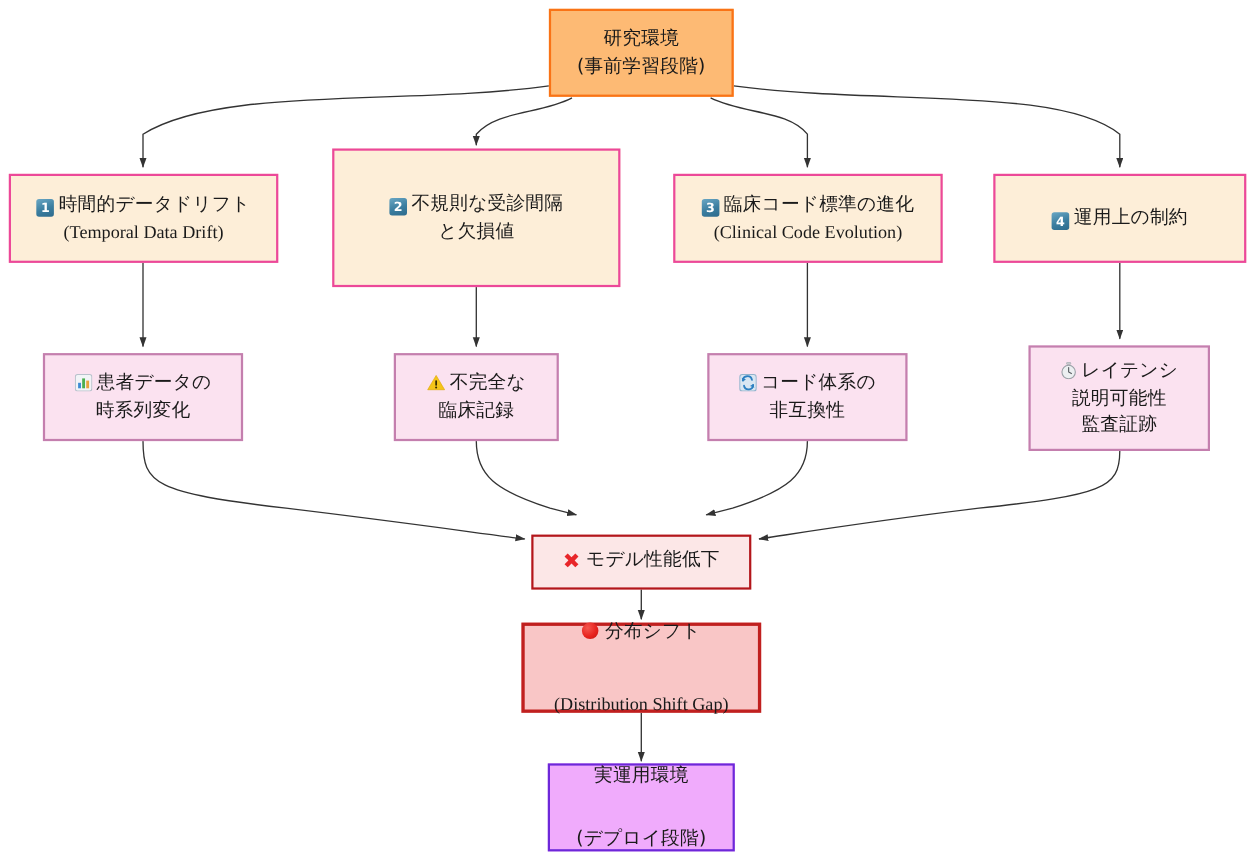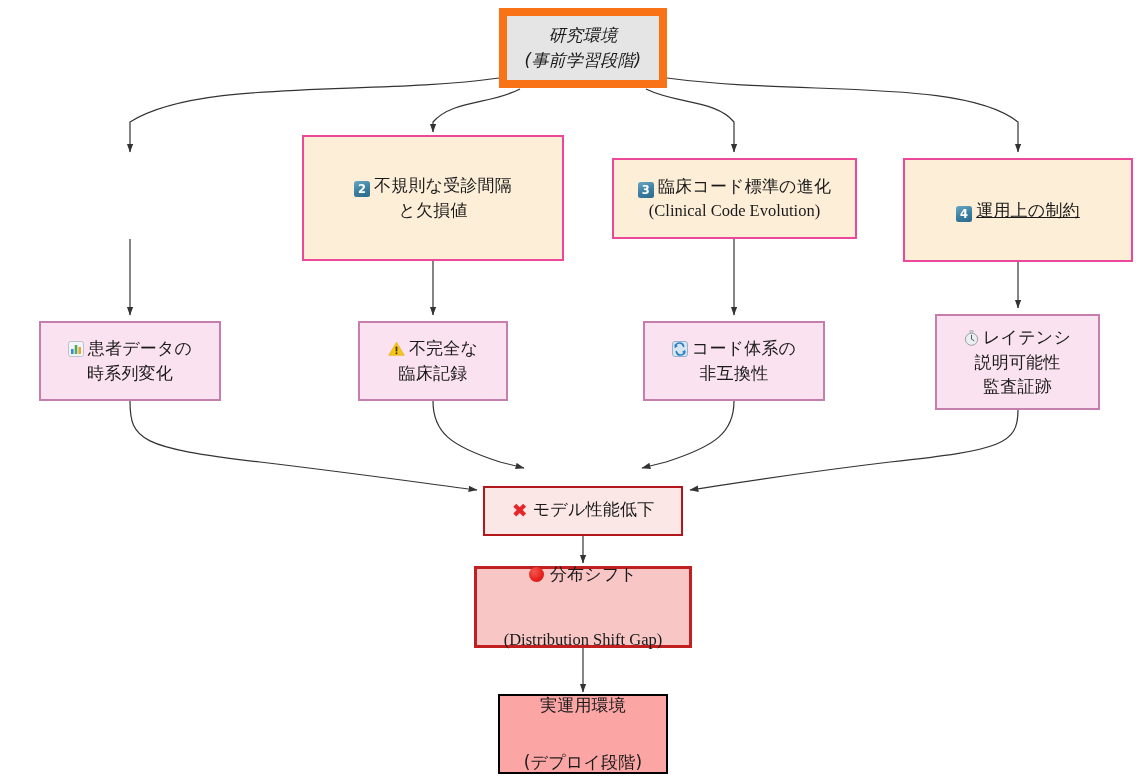--- a/index.html
+++ b/index.html
@@ -47,44 +47,43 @@
     font-family: "DejaVu Sans", "Liberation Sans", sans-serif;
     font-size: 17px;
     letter-spacing: 0.2px;
   }
   .en {
     font-family: "Liberation Serif", "DejaVu Serif", serif;
     font-size: 16.5px;
   }
   
   .n-research {
-    background: #e5e5e5;
-    border: 8px solid #f97316;
-    font-style: italic;
+    background: #fdba74;
+    border: 2px solid #f97316;
   }
   .n-challenge {
     background: #fdeed8;
     border: 2px solid #ec4899;
   }
   .n-impact {
     background: #fbe2f0;
     border: 2px solid #c47fae;
   }
   .n-failure {
     background: #fce7e7;
     border: 2.5px solid #b3161b;
   }
   .n-gap {
     background: #f9c6c6;
     border: 3px solid #c0201f;
     gap: 42px;
   }
   .n-deploy {
-    background: #fca5a5;
-    border: 2px solid #000000;
+    background: #f0abfc;
+    border: 2px solid #6d28d9;
     gap: 32px;
   }
   
   .badge {
     display: inline-block;
     vertical-align: -2px;
     width: 16px;
     height: 16px;
     border-radius: 2.5px;
     background: linear-gradient(160deg, #6aa7c4 0%, #3b7ea0 55%, #2d6a8c 100%);
@@ -151,36 +150,42 @@
       <path d="M 583,516 L 583,563"></path>
       <path d="M 583,648 L 583,692"></path>
     </g>
   </svg>
 
   <div class="node n-research" style="left:499px; top:8px; width:168px; height:80px;">
     <span class="ln jp">研究環境</span>
     <span class="ln jp">(事前学習段階)</span>
   </div>
 
+  <div class="node n-challenge" style="left:8px; top:158px; width:245px; height:81px;">
+    <span class="ln jp">
+      <span class="badge">1</span><span>時間的データドリフト</span>
+    </span>
+    <span class="ln en">(Temporal Data Drift)</span>
+  </div>
 
   <div class="node n-challenge" style="left:302px; top:135px; width:262px; height:126px; padding:0 14px;">
     <span class="ln jp">
       <span class="badge">2</span><span>不規則な受診間隔</span>
     </span>
     <span class="ln jp">と欠損値</span>
   </div>
 
   <div class="node n-challenge" style="left:612px; top:158px; width:245px; height:81px;">
     <span class="ln jp">
       <span class="badge">3</span><span>臨床コード標準の進化</span>
     </span>
     <span class="ln en">(Clinical Code Evolution)</span>
   </div>
 
-  <div class="node n-challenge" style="left:903px; top:158px; width:230px; height:104px;text-decoration:underline;">
+  <div class="node n-challenge" style="left:903px; top:158px; width:230px; height:81px;">
     <span class="ln jp">
       <span class="badge">4</span><span>運用上の制約</span>
     </span>
   </div>
 
   <div class="node n-impact" style="left:358px; top:321px; width:150px; height:80px;">
     <span class="ln jp">
       <span class="ico">
         <svg width="17" height="16" viewBox="0 0 17 16">
           <path d="M8.5 1.3 L16.2 14.3 L0.8 14.3 Z" fill="#f5c518" stroke="#e0a800" stroke-width="0.6"></path>

